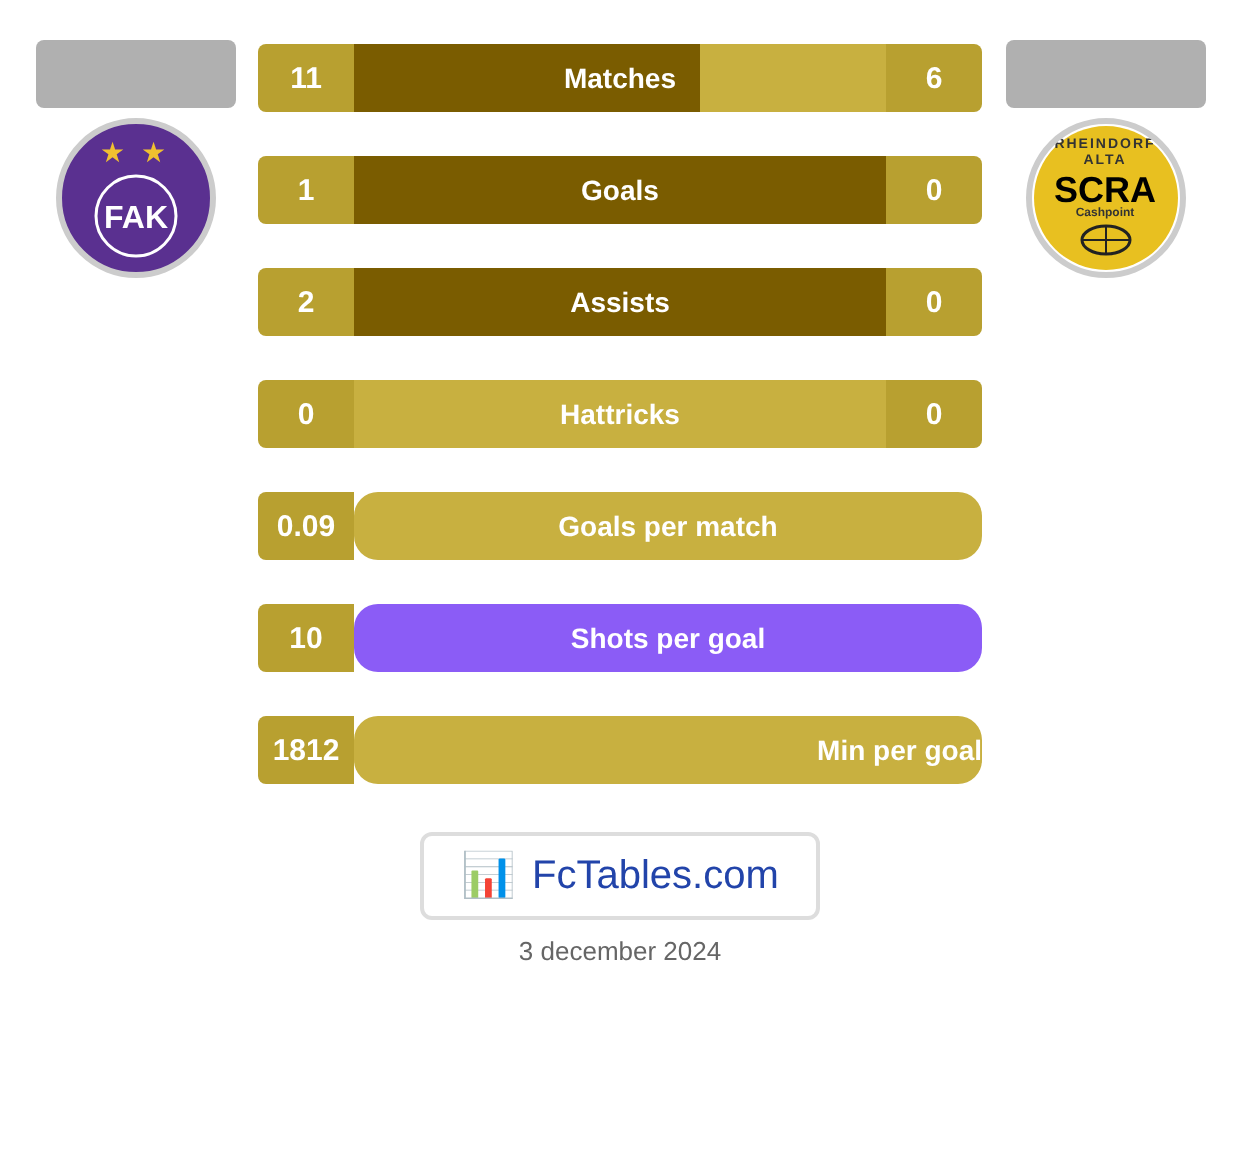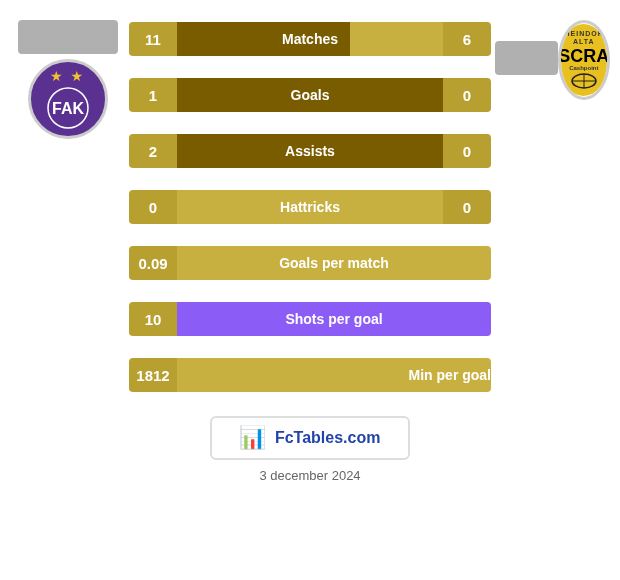--- a/index.html
+++ b/index.html
@@ -52,21 +52,21 @@
     .left-team {
       display: flex;
       flex-direction: column;
       align-items: center;
       width: 115px;
       padding-top: 10px;
     }
 
     .right-team {
       display: flex;
-      flex-direction: row;
+      flex-direction: column;
       align-items: center;
       width: 115px;
       padding-top: 10px;
     }
 
     .team-logo-austria {
       width: 80px;
       height: 80px;
       border-radius: 50%;
       background: #5a3090;
@@ -161,20 +161,21 @@
       z-index: 2;
     }
 
     .stat-bar {
       flex: 1;
       height: 100%;
       display: flex;
       align-items: center;
       justify-content: center;
       position: relative;
+      border-radius: 12px;
     }
 
     .stat-label {
       font-size: 14px;
       font-weight: bold;
       color: #fff;
       z-index: 2;
       position: relative;
     }
 
@@ -229,22 +230,22 @@
       justify-content: center;
       gap: 8px;
     }
 
     .fc-tables-icon {
       font-size: 22px;
       color: #2244aa;
     }
 
     .fc-tables-text {
-      font-size: 16px;
-      font-weight: bold;
+      font-size: 20px;
+      font-weight: normal;
       color: #2244aa;
     }
 
     .date-footer {
       margin-top: 8px;
       font-size: 13px;
       color: #666;
     }
 
     .left-shape {

